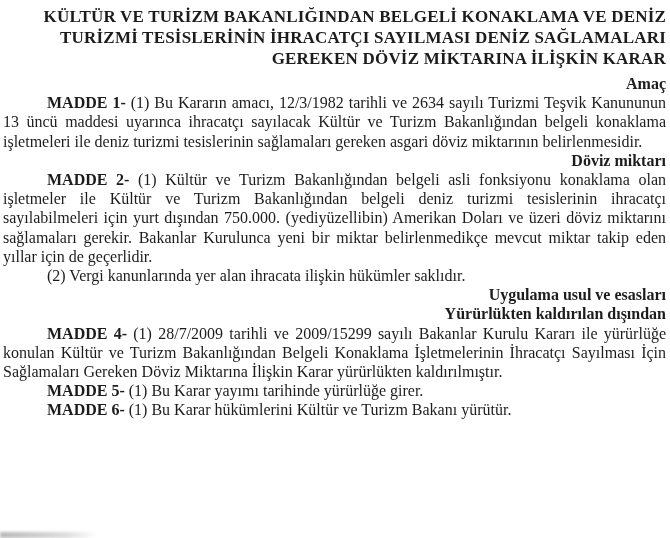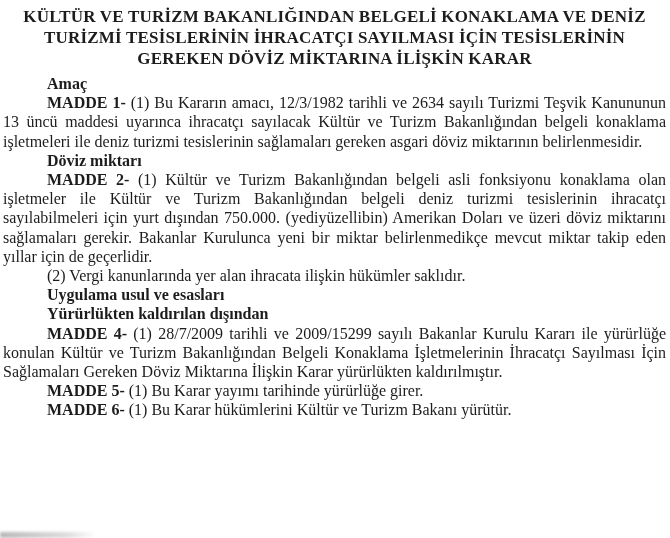--- a/index.html
+++ b/index.html
@@ -12,38 +12,38 @@
     background: #ffffff;
     color: #1c1c1c;
     font-family: "Liberation Serif", serif;
     overflow: hidden;
     position: relative;
   }
   .page {
     padding: 6px 4px 0 3px;
   }
   .doc-title {
-    text-align: center;
+    text-align: right;
     font-weight: bold;
     font-size: 17px;
     line-height: 21px;
     letter-spacing: 0.2px;
     margin-bottom: 5px;
   }
   .doc-title .title-line {
     white-space: nowrap;
   }
   .doc-body {
     font-size: 16px;
     line-height: 19.2px;
   }
   .section-heading {
     font-weight: bold;
     text-indent: 44px;
-    text-align: left;
+    text-align: right;
   }
   p.para {
     margin: 0;
     text-align: justify;
     text-indent: 44px;
   }
   p.para b {
     font-weight: bold;
   }
   .scan-edge {
@@ -56,21 +56,21 @@
     filter: blur(1.5px);
     opacity: 0.7;
   }
 </style>
 </head>
 <body>
 
 <div class="page">
   <div class="doc-title">
     <div class="title-line">KÜLTÜR VE TURİZM BAKANLIĞINDAN BELGELİ KONAKLAMA VE DENİZ</div>
-    <div class="title-line">TURİZMİ TESİSLERİNİN İHRACATÇI SAYILMASI İÇİN TESİSLERİNİN</div>
+    <div class="title-line">TURİZMİ TESİSLERİNİN İHRACATÇI SAYILMASI DENİZ SAĞLAMALARI</div>
     <div class="title-line">GEREKEN DÖVİZ MİKTARINA İLİŞKİN KARAR</div>
   </div>
   <div class="doc-body" id="doc-body">
       <div class="section-heading">Amaç</div>
       <p class="para"><b>MADDE 1-</b> (1) Bu Kararın amacı, 12/3/1982 tarihli ve 2634 sayılı Turizmi Teşvik Kanununun 13 üncü maddesi uyarınca ihracatçı sayılacak Kültür ve Turizm Bakanlığından belgeli konaklama işletmeleri ile deniz turizmi tesislerinin sağlamaları gereken asgari döviz miktarının belirlenmesidir.</p>
       <div class="section-heading">Döviz miktarı</div>
       <p class="para"><b>MADDE 2-</b> (1) Kültür ve Turizm Bakanlığından belgeli asli fonksiyonu konaklama olan işletmeler ile Kültür ve Turizm Bakanlığından belgeli deniz turizmi tesislerinin ihracatçı sayılabilmeleri için yurt dışından 750.000. (yediyüzellibin) Amerikan Doları ve üzeri döviz miktarını sağlamaları gerekir. Bakanlar Kurulunca yeni bir miktar belirlenmedikçe mevcut miktar takip eden yıllar için de geçerlidir.</p>
       <p class="para">(2) Vergi kanunlarında yer alan ihracata ilişkin hükümler saklıdır.</p>
       <div class="section-heading">Uygulama usul ve esasları</div>
       <div class="section-heading">Yürürlükten kaldırılan dışından</div>

